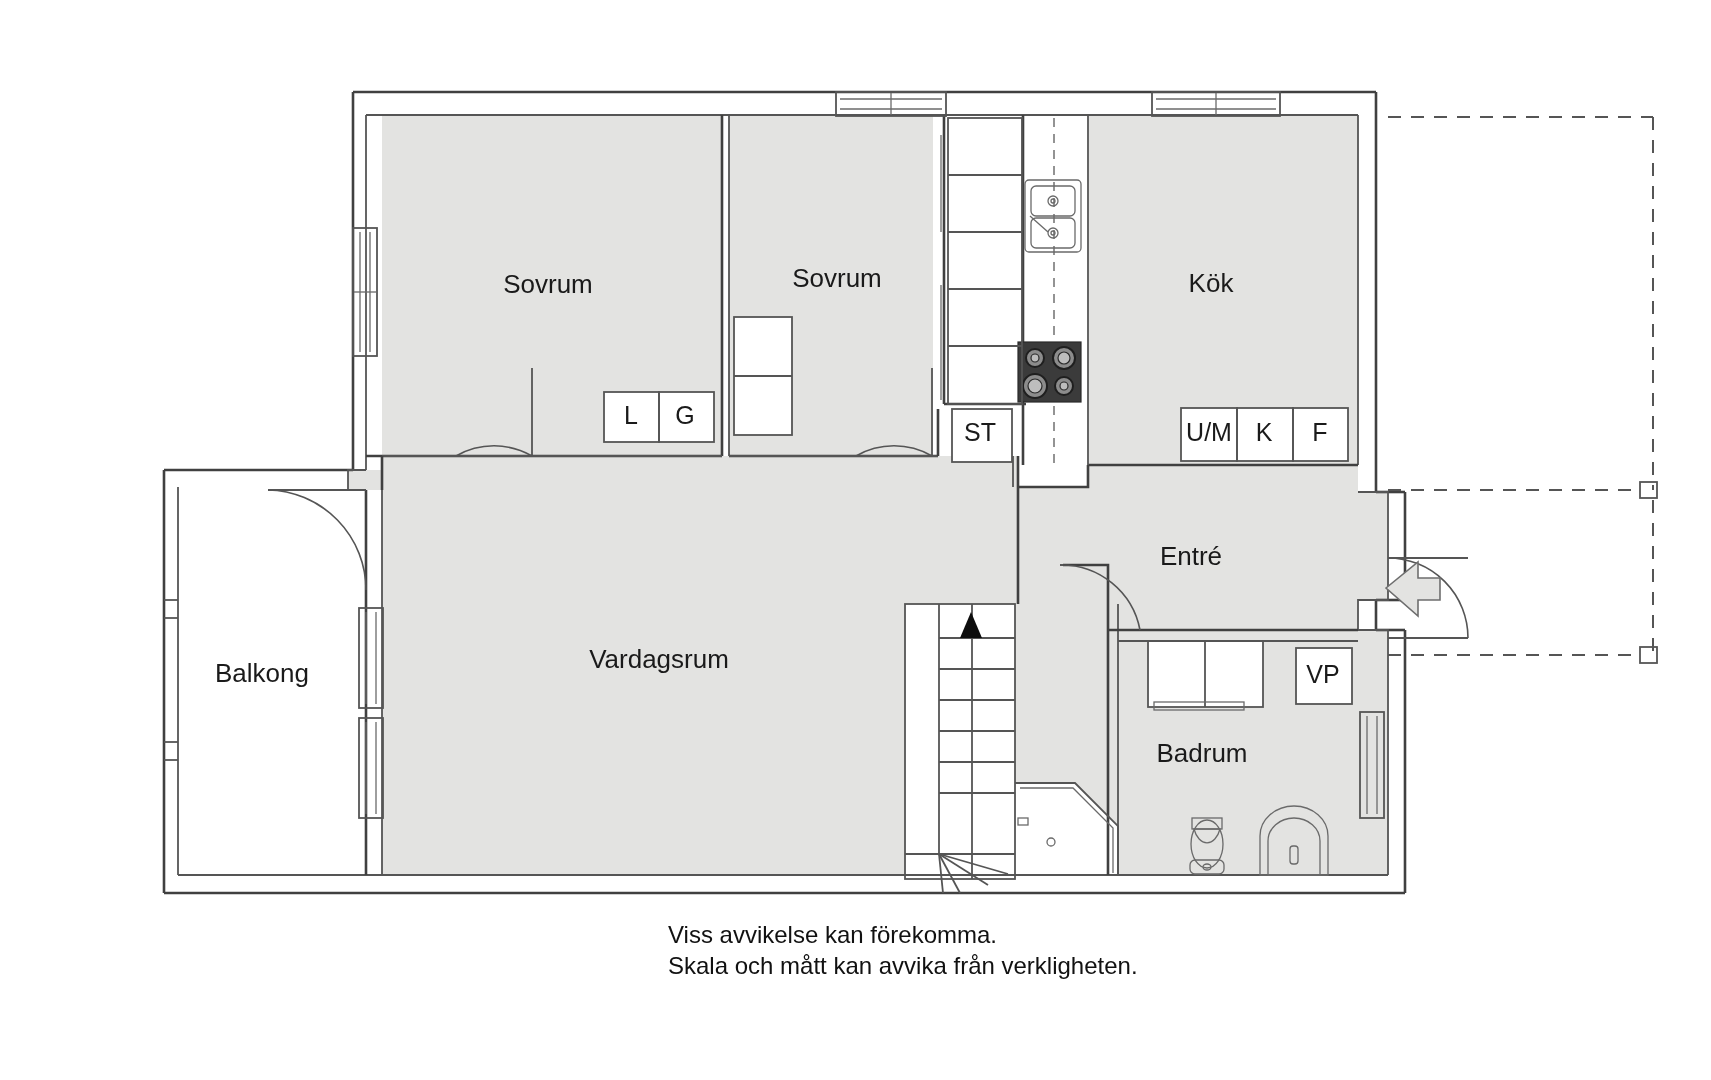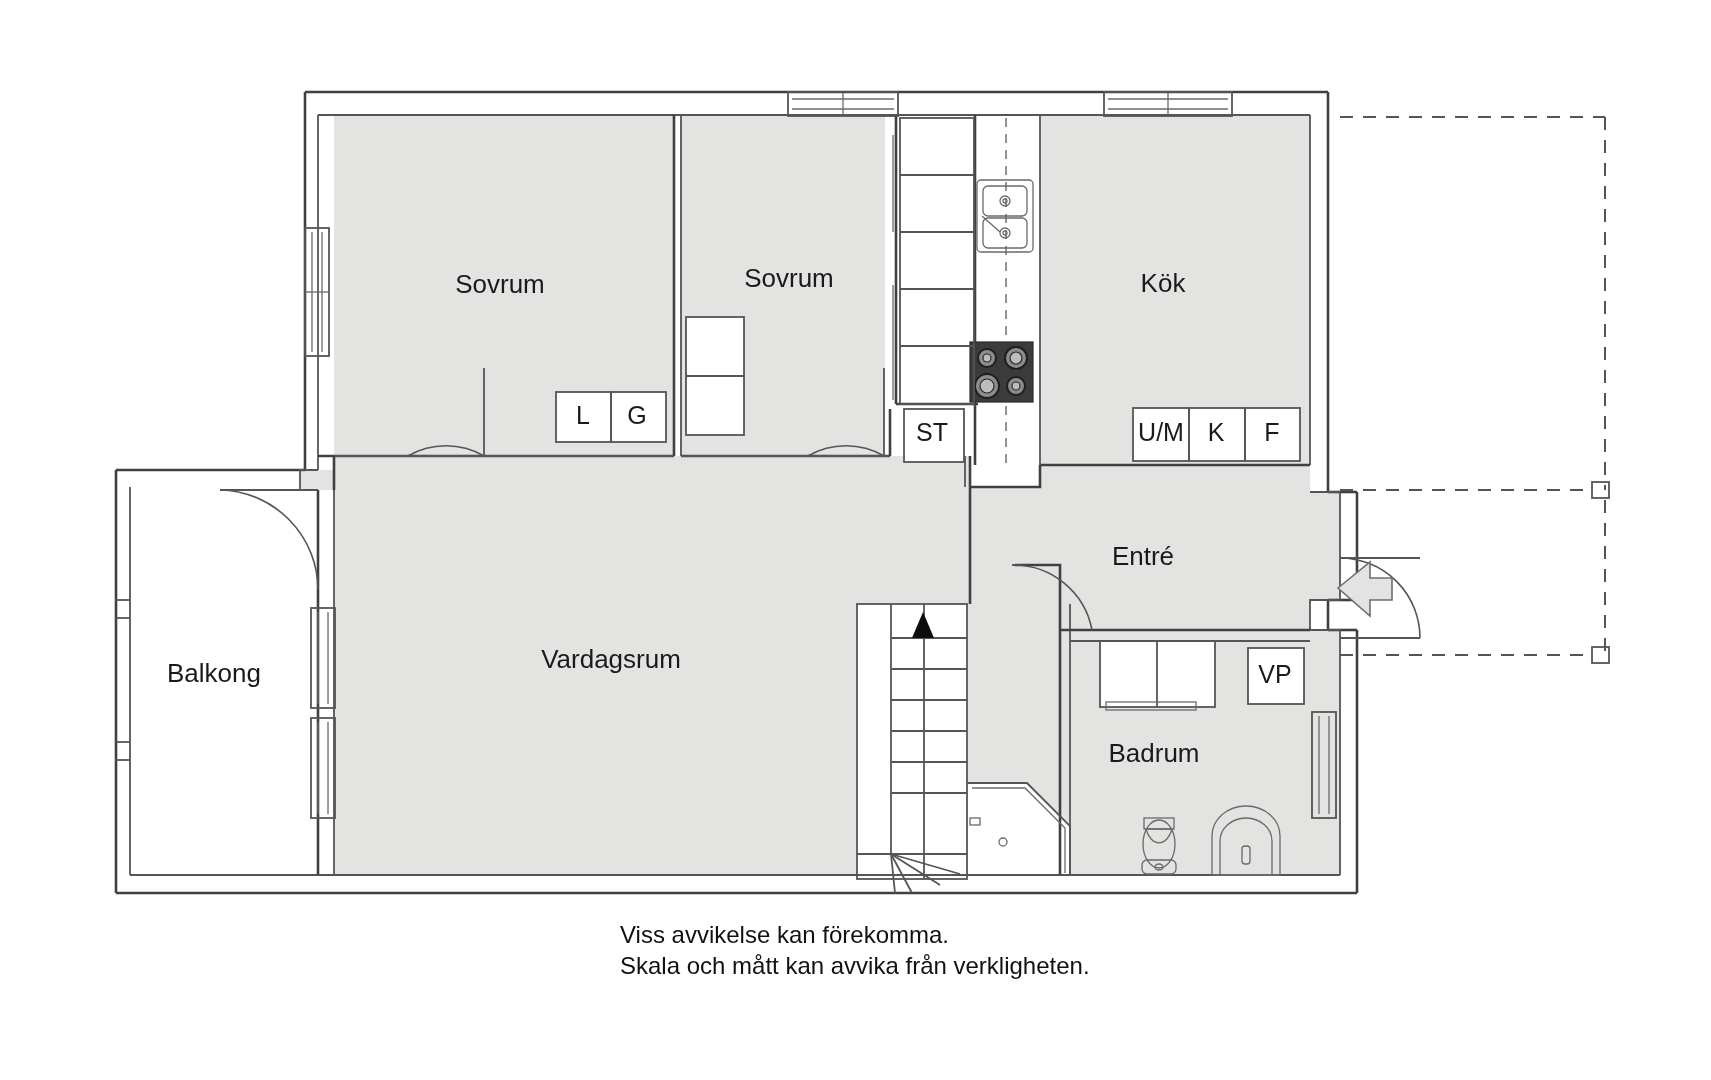--- a/index.html
+++ b/index.html
@@ -12,20 +12,21 @@
     height: 1080px;
     position: relative;
     font-family: "Liberation Sans", sans-serif;
     overflow: hidden;
   }
   #plan-root {
     position: absolute;
     left: 0; top: 0;
     width: 1643px;
     height: 1080px;
+    padding-left: 48px;
   }
   svg#floorplan {
     display: block;
     width: 1711px;
     height: 1080px;
   }
   .rm-label {
     font-family: "Liberation Sans", sans-serif;
     font-size: 26px;
     fill: #1a1a1a;

